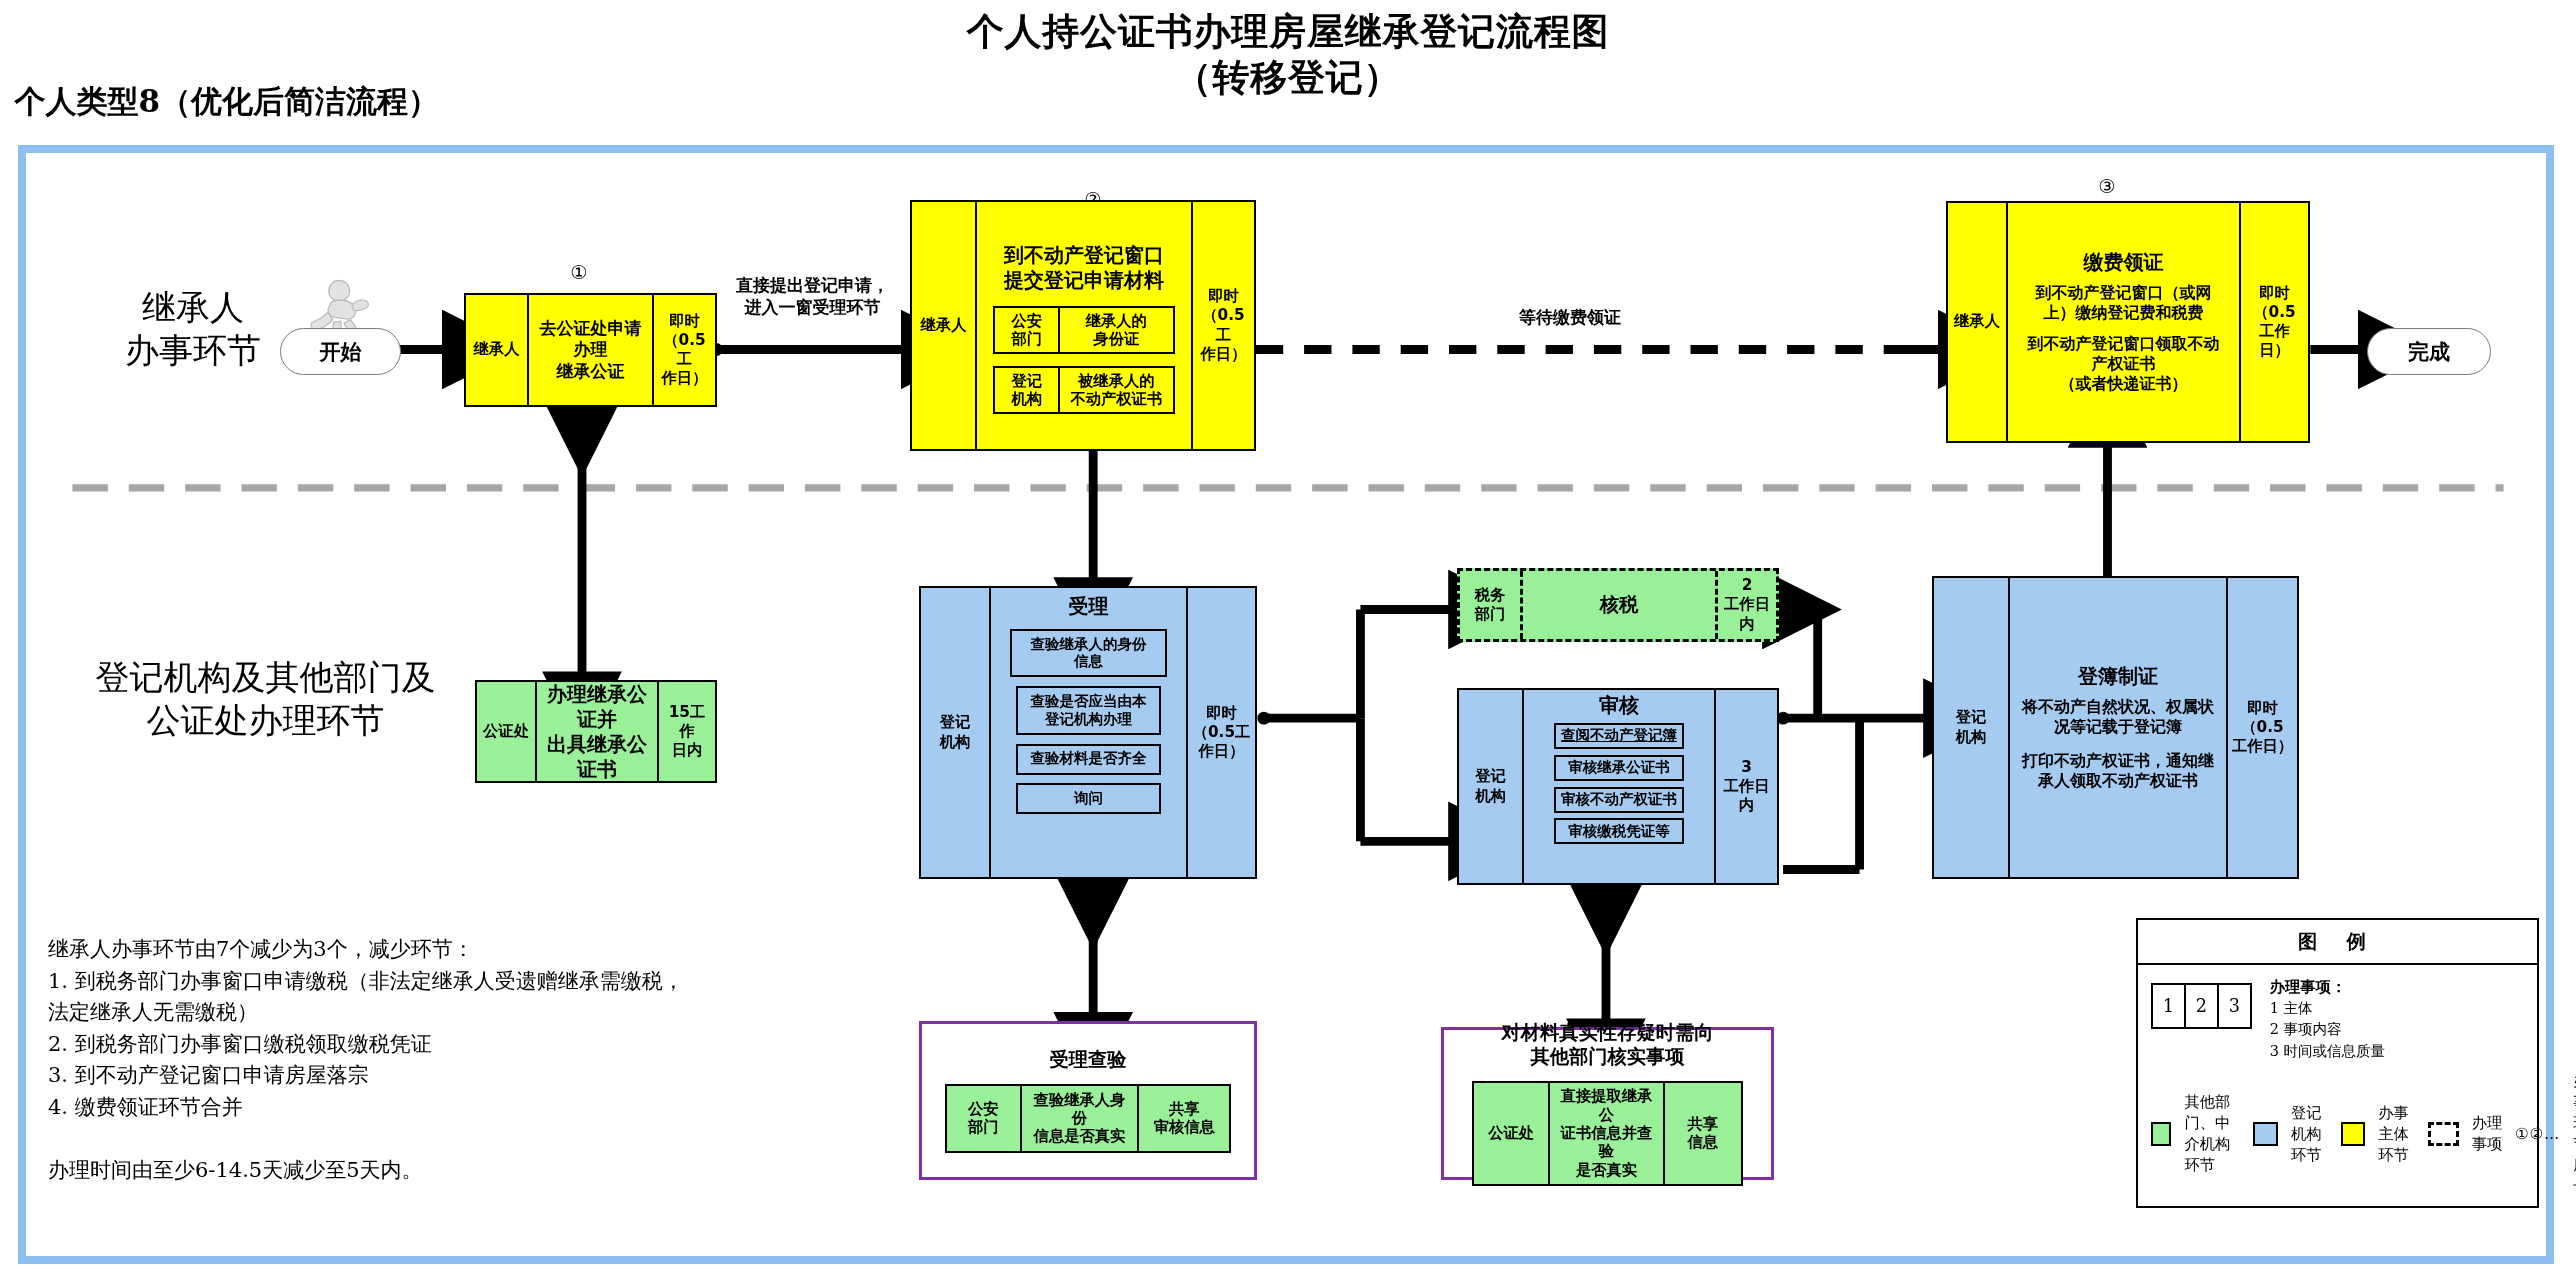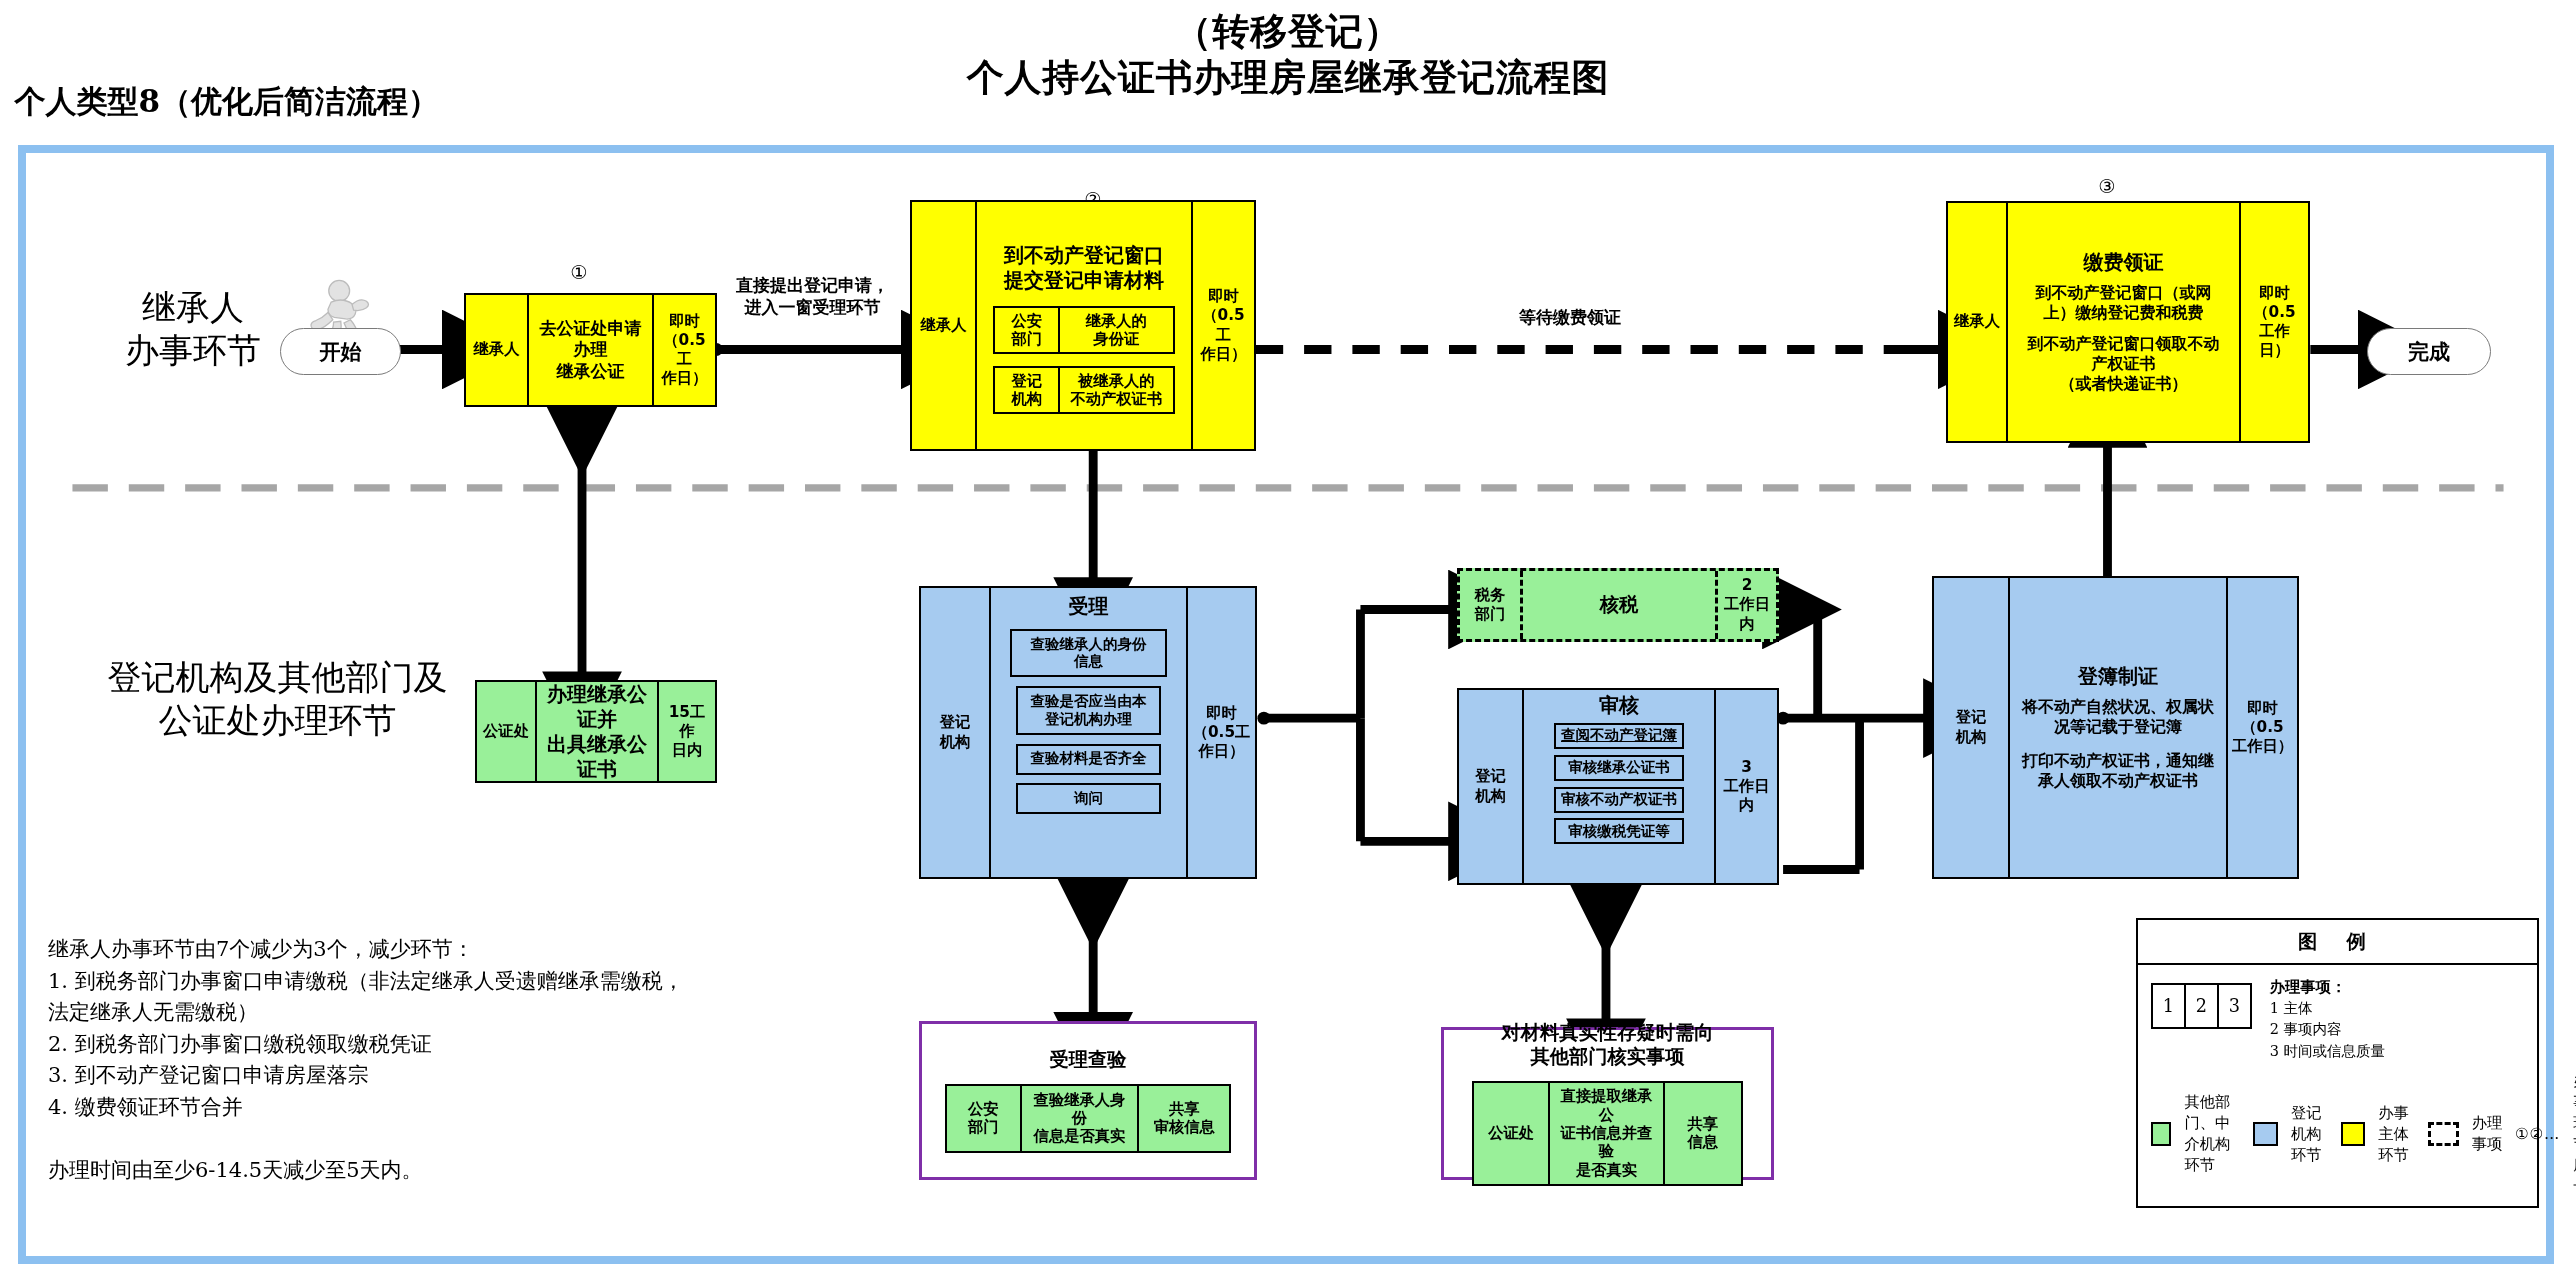--- a/index.html
+++ b/index.html
@@ -176,22 +176,22 @@
   .lg-circ{font-size:15.3px;font-family:"DejaVu Serif","Liberation Serif",serif;letter-spacing:0.8px;}
   
   .runner{position:absolute;}
 </style>
 </head>
 <body>
 
 <div id="root">
 
   <div class="main-title">
+    <div>个人持公证书办理房屋继承登记流程图</div>
     <div>（转移登记）</div>
-    <div>个人持公证书办理房屋继承登记流程图</div>
   </div>
   <div class="sub-title">个人类型8（优化后简洁流程）</div>
 
   <div class="frame"></div>
 
   <svg class="canvas" viewBox="0 0 3200 1601" xmlns="http://www.w3.org/2000/svg">
     <defs>
       <marker id="ah" markerWidth="9" markerHeight="9" refX="1" refY="4.5" orient="auto" markerUnits="strokeWidth">
         <path d="M0,0 L9,4.5 L0,9 z" fill="#000"></path>
       </marker>
@@ -233,21 +233,21 @@
 
     <line x1="2618" y1="716" x2="2618" y2="545" stroke="#000" stroke-width="11" marker-end="url(#ah)"></line>
 
     <line x1="1358" y1="1092" x2="1358" y2="1268" stroke="#000" stroke-width="11" marker-start="url(#ah)" marker-end="url(#ah2)"></line>
 
     <line x1="1995" y1="1100" x2="1995" y2="1276" stroke="#000" stroke-width="11" marker-start="url(#ah)" marker-end="url(#ah2)"></line>
   </svg>
 
   <div class="lane-label" style="left:64px;top:286px;width:258px;">继承人
 办事环节</div>
-  <div class="lane-label" style="left:44px;top:656px;width:467px;">登记机构及其他部门及
+  <div class="lane-label" style="left:32px;top:656px;width:467px;">登记机构及其他部门及
 公证处办理环节</div>
 
   <div class="runner" style="left:299px;top:278px;">
     <svg width="90" height="69" viewBox="0 0 112 86" xmlns="http://www.w3.org/2000/svg">
       <g fill="#e2e2e2" stroke="#bcbcbc" stroke-width="1.6">
         <circle cx="50" cy="16" r="13"></circle>
         <path d="M40 30 q14 -6 26 2 q7 5 4 13 q-3 7 -12 6 l-14 -2 q-8 -2 -8 -10 z"></path>
         <path d="M66 33 q10 -9 18 -4 q5 4 0 8 q-7 5 -16 3 z"></path>
         <path d="M42 52 q-10 10 -18 12 q-7 2 -9 -4 q-1 -5 6 -7 q8 -3 15 -10 z"></path>
         <path d="M52 54 q2 13 -4 22 q-4 6 -10 3 q-4 -3 0 -9 q5 -7 5 -15 z"></path>

